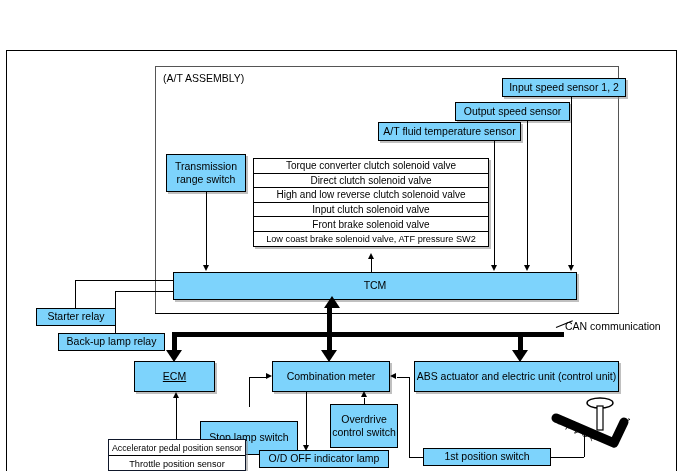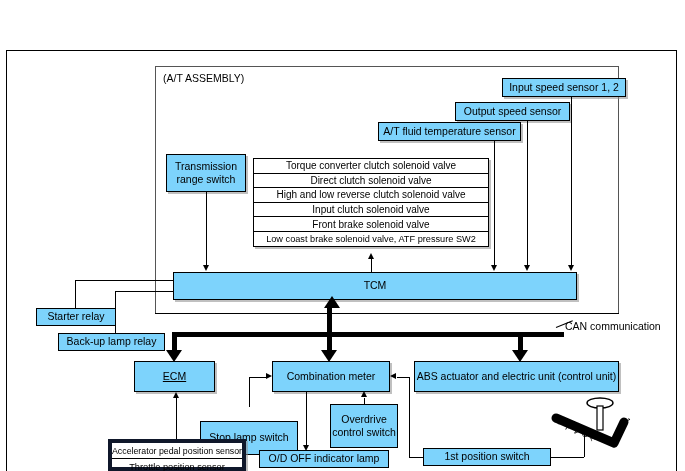--- a/index.html
+++ b/index.html
@@ -143,21 +143,21 @@
     text-align: center;
     white-space: nowrap;
     color: #000;
   }
   .sol-row:last-child { border-bottom: none; }
   .sol-row.tight { font-size: 9.2px; }
   
   .pair {
     position: absolute;
     box-sizing: border-box;
-    border: 4px solid #0f172a;
+    border: 1px solid #0f172a;
     background: #fff;
     box-shadow: 2px 2px 0 rgba(140,140,140,0.55);
   }
   .pair-row {
     height: 15px;
     border-bottom: 1px solid #000;
     font-size: 10px;
     display: flex;
     align-items: center;
     justify-content: center;

